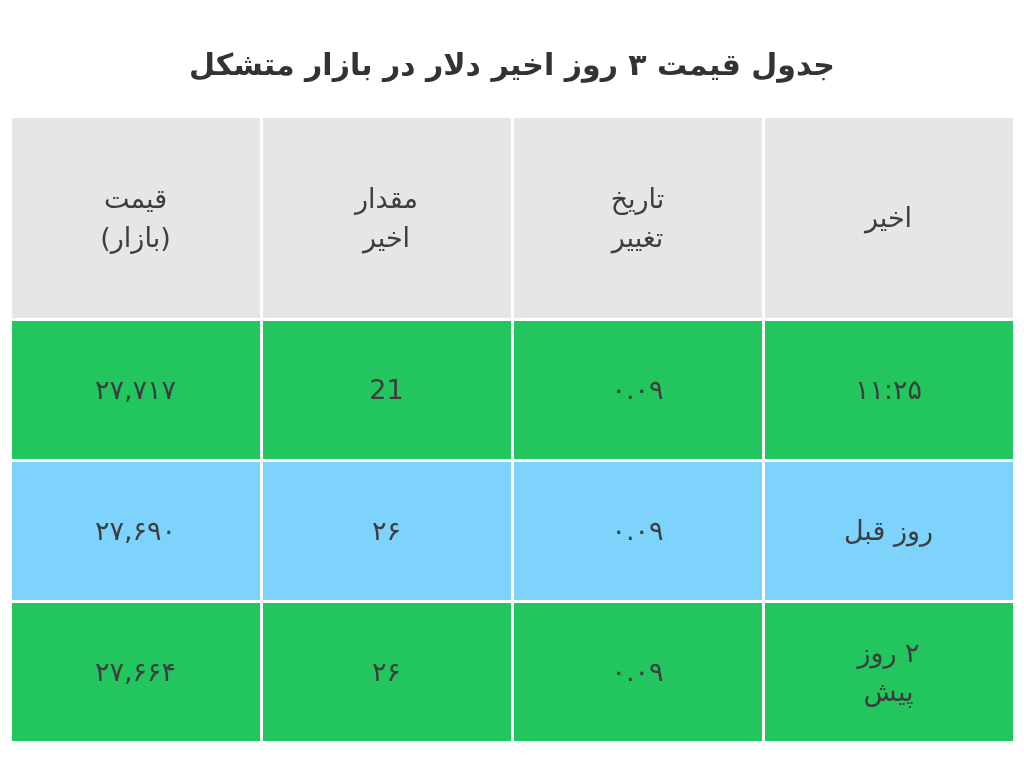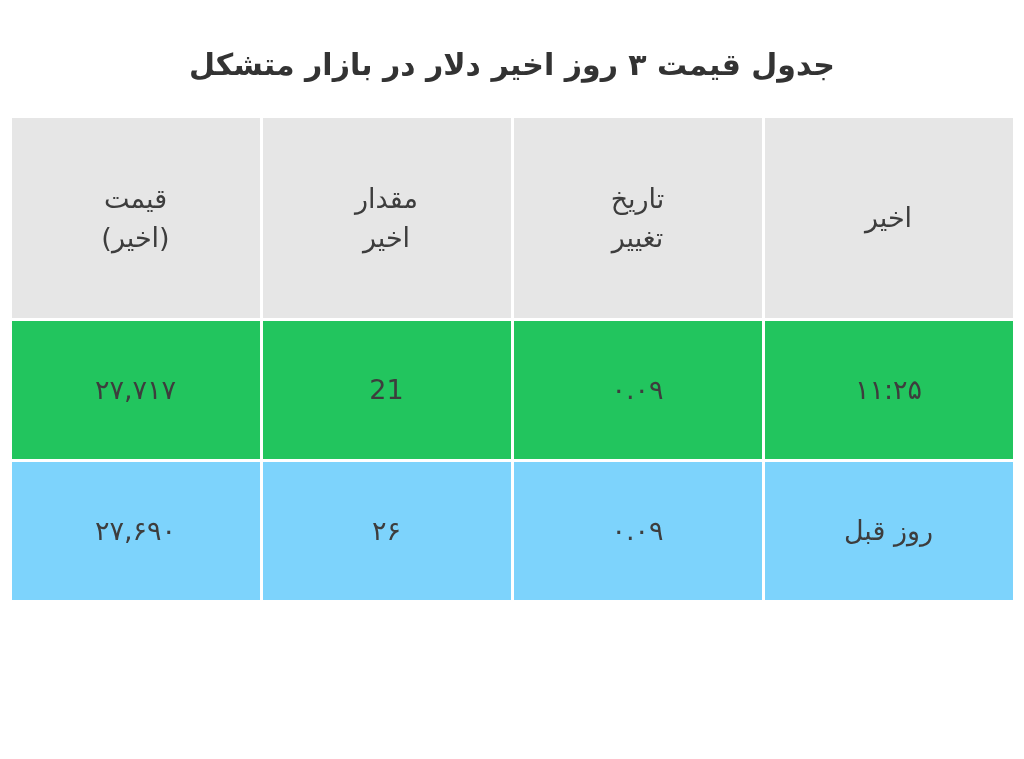--- a/index.html
+++ b/index.html
@@ -90,21 +90,21 @@
         <th class="col-pct">
           <span class="cell-wrap">تاریخ
 تغییر</span>
         </th>
         <th class="col-amount">
           <span class="cell-wrap">مقدار
 اخیر</span>
         </th>
         <th class="col-price">
           <span class="cell-wrap">قیمت
-(اخیر)</span>
+(بازار)</span>
         </th>
       </tr>
     </thead>
     <tbody>
       <tr class="row-odd">
         <td class="col-date">
           <span class="cell-wrap">۱۱:۲۵</span>
         </td>
         <td class="col-pct">
           <span class="cell-wrap">۰.۰۹</span>
@@ -123,16 +123,31 @@
         <td class="col-pct">
           <span class="cell-wrap">۰.۰۹</span>
         </td>
         <td class="col-amount">
           <span class="cell-wrap">۲۶</span>
         </td>
         <td class="col-price">
           <span class="cell-wrap">۲۷,۶۹۰</span>
         </td>
       </tr>
+      <tr class="row-odd">
+        <td class="col-date">
+          <span class="cell-wrap">۲ روز
+پیش</span>
+        </td>
+        <td class="col-pct">
+          <span class="cell-wrap">۰.۰۹</span>
+        </td>
+        <td class="col-amount">
+          <span class="cell-wrap">۲۶</span>
+        </td>
+        <td class="col-price">
+          <span class="cell-wrap">۲۷,۶۶۴</span>
+        </td>
+      </tr>
     </tbody>
   </table>
 
 </div>
 
 </body></html>

